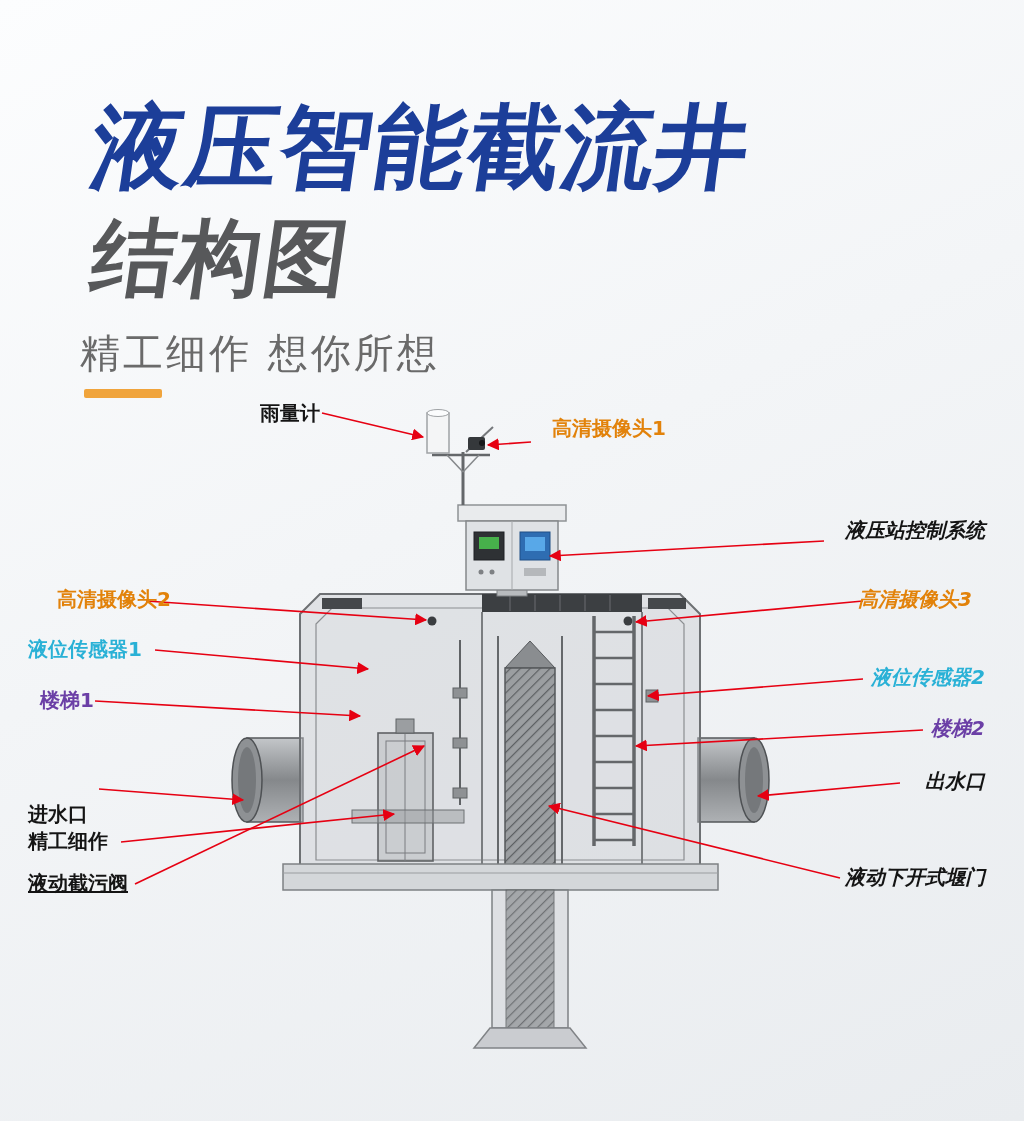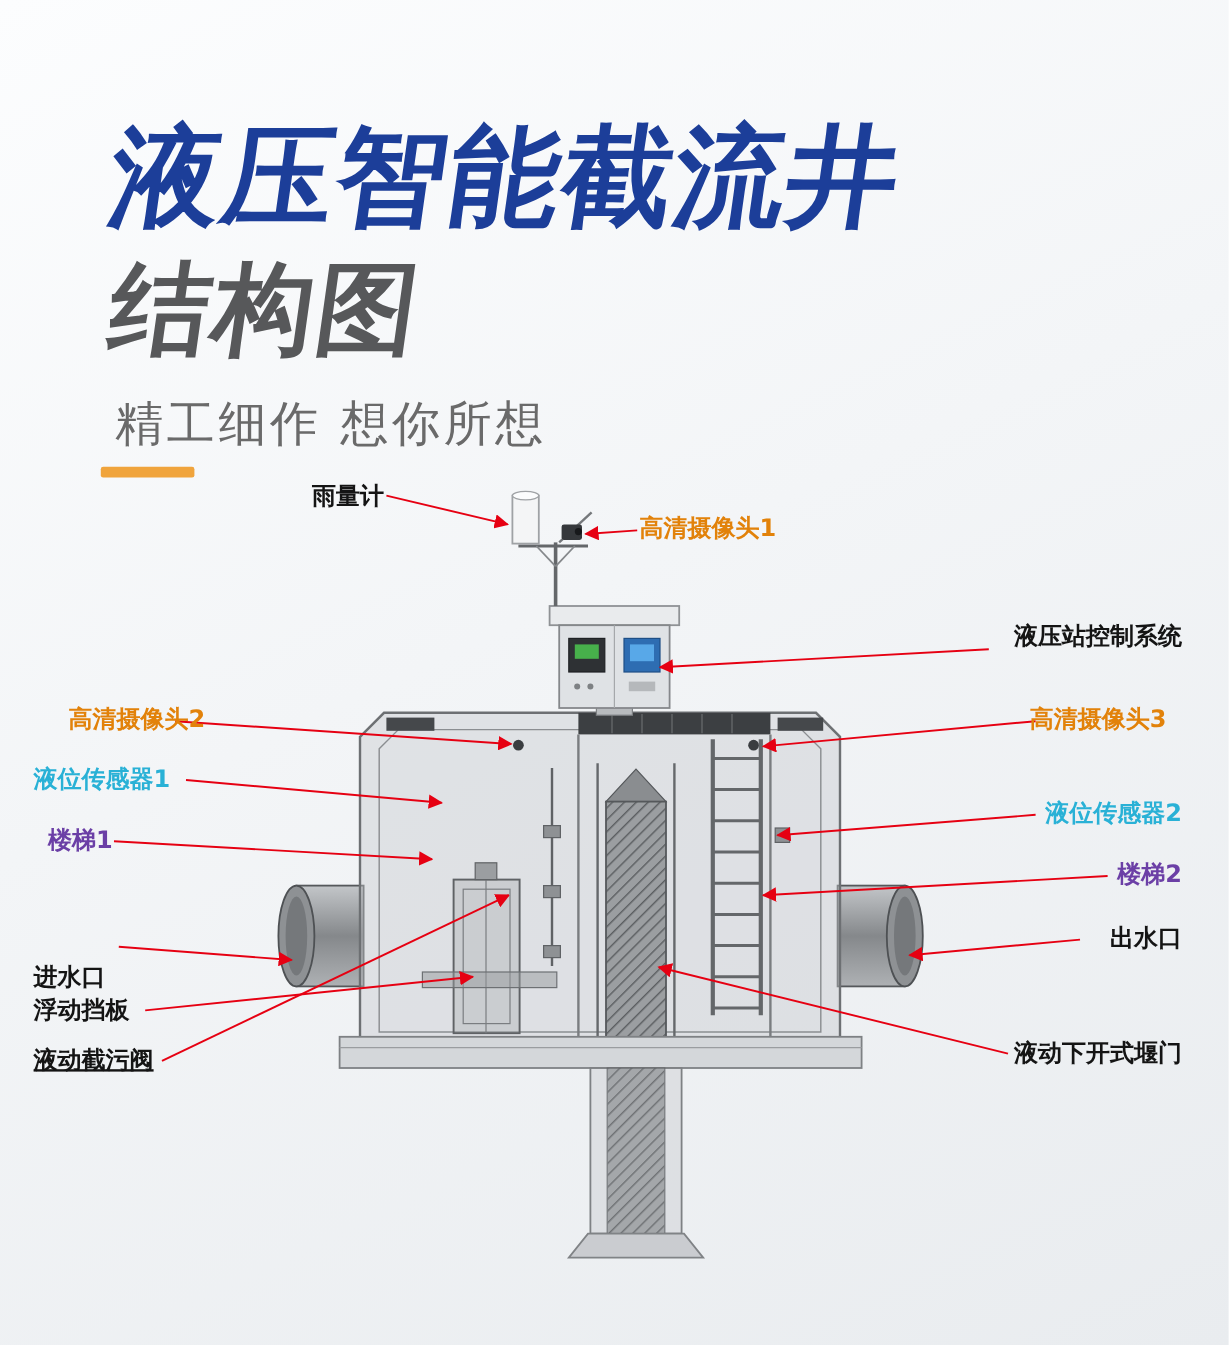--- a/index.html
+++ b/index.html
@@ -24,37 +24,37 @@
     position: absolute; left: 84px; top: 202px;
     font-size: 84px; font-weight: 900;
     color: var(--subtitle-gray, #57585a);
     letter-spacing: 2px; white-space: nowrap;
     transform: skewX(-8deg); transform-origin: left bottom;
   }
   .tagline {
     position: absolute; left: 80px; top: 326px;
     font-size: 40px; font-weight: 400;
     color: var(--tagline-gray, #6a6a6a);
-    letter-spacing: 3px; white-space: nowrap; margin-left: 16px;
+    letter-spacing: 3px; white-space: nowrap;
   }
   .accent-bar {
     position: absolute; left: 84px; top: 389px;
     width: 78px; height: 9px; border-radius: 2px;
     background: var(--accent-orange, #f0a43c);
   }
   #diagram-svg { position: absolute; left: 0; top: 0; width: 1024px; height: 1121px; }
   .lbl {
     position: absolute; font-size: 20px; font-weight: 700;
     white-space: nowrap; line-height: 1.1;
     color: var(--label-black, #141414);
   }
   .lbl-orange { color: var(--label-orange, #e2820a); }
   .lbl-cyan   { color: var(--label-cyan, #29b1d6); }
   .lbl-purple { color: var(--label-purple, #6b3fa6); }
-  .lbl-right  { text-align: right; }
+  .lbl-right  { text-align: right; font-style: italic; }
 </style>
 </head>
 <body>
 
 <div id="app">
 
   <div class="title">液压智能截流井</div>
   <div class="subtitle">结构图</div>
   <div class="tagline">精工细作 想你所想</div>
   <div class="accent-bar"></div>
@@ -201,28 +201,28 @@
       <line x1="135" y1="884" x2="424" y2="746" marker-end="url(#arrow)"></line>
       <line x1="863" y1="601" x2="636" y2="622" marker-end="url(#arrow)"></line>
       <line x1="863" y1="679" x2="648" y2="696" marker-end="url(#arrow)"></line>
       <line x1="923" y1="730" x2="636" y2="746" marker-end="url(#arrow)"></line>
       <line x1="900" y1="783" x2="758" y2="796" marker-end="url(#arrow)"></line>
       <line x1="840" y1="878" x2="549" y2="806" marker-end="url(#arrow)"></line>
     </g>
   </svg>
 
   <div class="lbl" style="left:260px; top:402px;">雨量计</div>
-  <div class="lbl lbl-orange" style="left:533px; top:417px;margin-top:12px;">高清摄像头1</div>
+  <div class="lbl lbl-orange" style="left:552px; top:417px;">高清摄像头1</div>
   <div class="lbl lbl-right" style="right:39px; top:519px;">液压站控制系统</div>
 
   <div class="lbl lbl-orange" style="left:12px; top:588px;margin-left:45px;">高清摄像头2</div>
   <div class="lbl lbl-cyan" style="left:28px; top:638px;">液位传感器1</div>
   <div class="lbl lbl-purple" style="left:40px; top:689px;text-align:center;">楼梯1</div>
   <div class="lbl" style="left:28px; top:777px;margin-top:26px;">进水口</div>
-  <div class="lbl" style="left:28px; top:830px;">浮动挡板</div>
+  <div class="lbl" style="left:28px; top:830px;">精工细作</div>
   <div class="lbl" style="left:28px; top:872px;text-decoration:underline;">液动截污阀</div>
 
   <div class="lbl lbl-orange lbl-right" style="right:52px; top:588px;margin-left:40px;">高清摄像头3</div>
   <div class="lbl lbl-cyan lbl-right" style="right:39px; top:666px;">液位传感器2</div>
   <div class="lbl lbl-purple lbl-right" style="right:39px; top:717px;">楼梯2</div>
   <div class="lbl lbl-right" style="right:39px; top:770px;">出水口</div>
   <div class="lbl lbl-right" style="right:39px; top:866px;">液动下开式堰门</div>
 
 </div>
 

